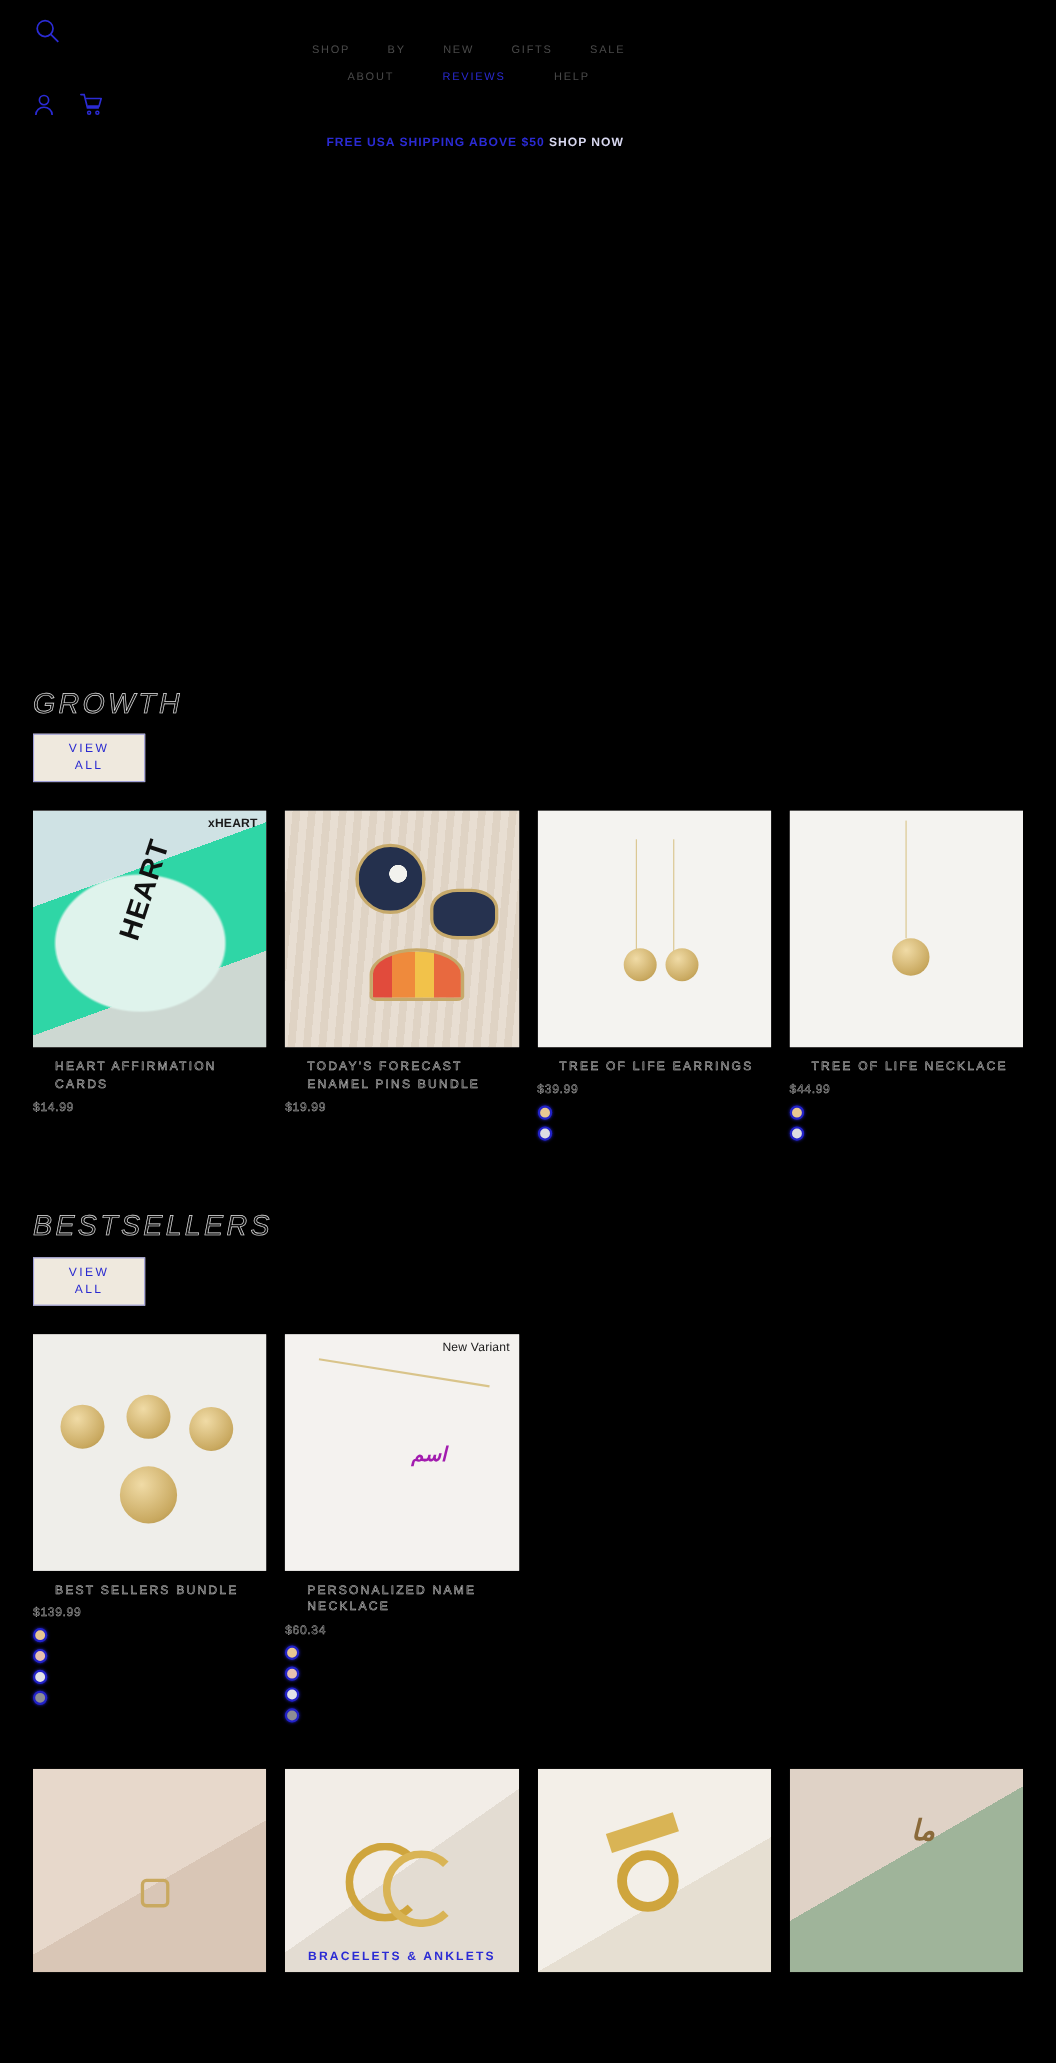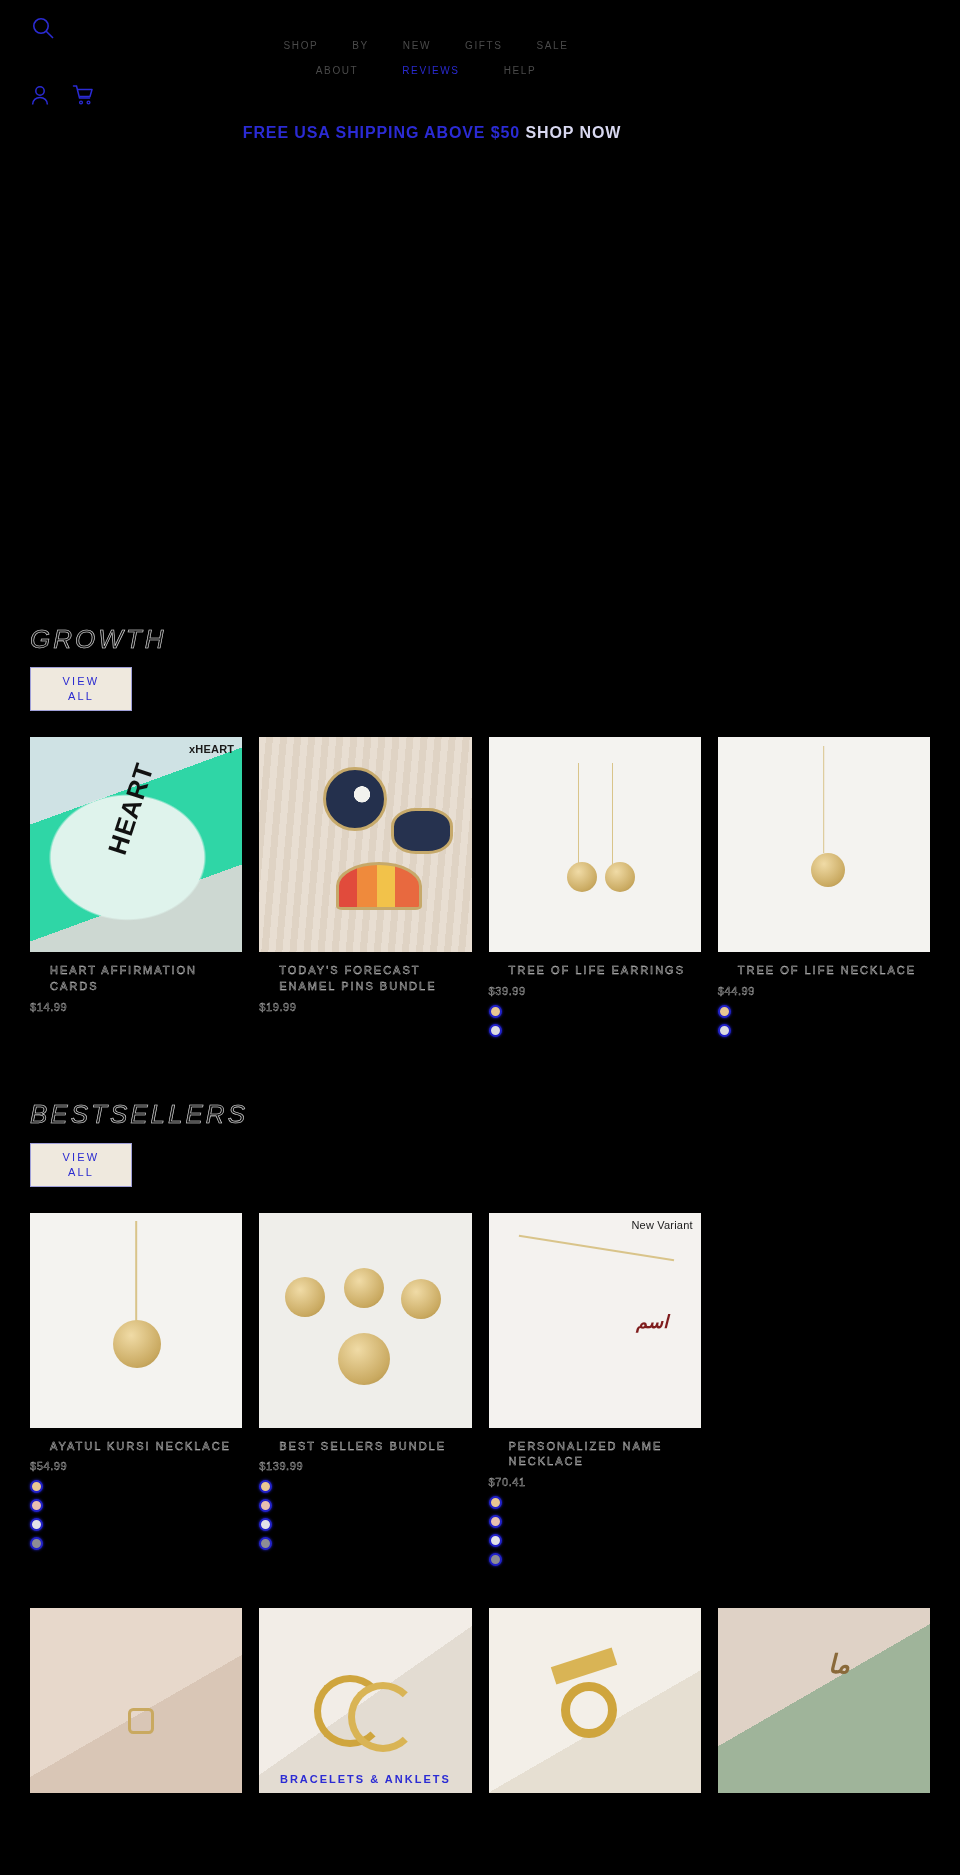--- a/index.html
+++ b/index.html
@@ -48,21 +48,21 @@
     display: flex;
     gap: 22px;
     align-items: center;
   }
   .acct-row svg { display:block; cursor: pointer; }
 
   .promo-bar {
     position: absolute;
     left: 12px; right: 0; top: 124px;
     text-align: center;
-    font-size: 16px;
+    font-size: 11px;
     letter-spacing: 0.9px;
     font-weight: bold;
     color: #2b2bd4;
     text-transform: uppercase;
   }
   .promo-bar .promo-cta { color: #d8d8f0; }
 
   
   .hero {
     width: 960px;
@@ -199,21 +199,21 @@
   .ph-ear-r{left:58%;top:12%;width:1.5px;height:52%;}
   .ph-coin{position:absolute;border-radius:50%;
       background:radial-gradient(circle at 38% 32%,#f0dba6,#c9a960 70%,#a8883f);}
   .ph-neck-chain{position:absolute;left:50%;top:4%;width:1.6px;height:50%;background:#d9c48a;transform:translateX(-0.8px);}
   .ph-beige{background:linear-gradient(150deg,#e7d8cb 0 55%,#d9c6b6 55%);}
   .ph-marble{background:linear-gradient(145deg,#f2ede7 0 50%,#e3dcd2 50%);}
   .ph-green{background:linear-gradient(150deg,#dfd2c6 0 45%,#9fb49a 45%);}
   .ph-ring{background:linear-gradient(150deg,#f3efe8 0 60%,#e6dfd2 60%);}
   .ph-multi{background:#efeeea;}
   .ph-pers{background:#f4f2ef;}
-  .ph-pers .script{position:absolute;left:54%;top:46%;font:italic 700 18px "Liberation Serif",serif;color:#7f1d1d;margin-left:33px;}
+  .ph-pers .script{position:absolute;left:54%;top:46%;font:italic 700 18px "Liberation Serif",serif;color:#a21caf;}
   .ph-allah{background:#f4f3f0;}
   .ph-allah .ring{position:absolute;left:50%;top:46%;width:62px;height:62px;margin-left:-31px;border-radius:50%;
       border:4px solid #e4d7ae;background:radial-gradient(circle at 40% 36%,#fff,#efe7d4);}
 </style>
 </head>
 <body>
 
 <div class="header">
 
   <div class="search-icon-wrap">
@@ -332,36 +332,20 @@
   <div class="section-head">
     <div class="section-title">BESTSELLERS</div>
     <div class="view-all">
       <span>VIEW</span>
       <span>ALL</span>
     </div>
   </div>
 
   <div class="product-grid">
 
-    <div class="product-card">
-      <div class="product-media">
-        <div class="ph ph-white">
-          <span class="ph-neck-chain"></span>
-          <span class="ph-coin" style="left:39%;top:50%;width:48px;height:48px;"></span>
-        </div>
-      </div>
-      <div class="product-title">AYATUL KURSI NECKLACE</div>
-      <div class="product-price">$54.99</div>
-      <div class="swatches">
-        <span class="swatch" style="background:#e8c792"></span>
-        <span class="swatch" style="background:#e7c0b0"></span>
-        <span class="swatch" style="background:#e2e2e8"></span>
-        <span class="swatch" style="background:#8d8d94"></span>
-      </div>
-    </div>
 
 
     <div class="product-card">
       <div class="product-media">
         <div class="ph ph-multi">
           <span class="ph-coin" style="left:12%;top:30%;width:40px;height:40px;"></span>
           <span class="ph-coin" style="left:40%;top:26%;width:40px;height:40px;"></span>
           <span class="ph-coin" style="left:67%;top:31%;width:40px;height:40px;"></span>
           <span class="ph-coin" style="left:37%;top:56%;width:52px;height:52px;"></span>
         </div>
@@ -378,21 +362,21 @@
 
     <div class="product-card">
       <div class="product-media">
         <div class="ph ph-pers">
           <span class="chain" style="position:absolute;left:14%;top:16%;width:74%;height:1.6px;background:#d9c48a;transform:rotate(9deg);"></span>
           <span class="script">اسم</span>
         </div>
         <span class="media-badge">New Variant</span>
       </div>
       <div class="product-title">PERSONALIZED NAME NECKLACE</div>
-      <div class="product-price">$70.41</div>
+      <div class="product-price">$60.34</div>
       <div class="swatches">
         <span class="swatch" style="background:#e8c792"></span>
         <span class="swatch" style="background:#e7c0b0"></span>
         <span class="swatch" style="background:#e2e2e8"></span>
         <span class="swatch" style="background:#8d8d94"></span>
       </div>
     </div>
 
   </div>
 </div>

